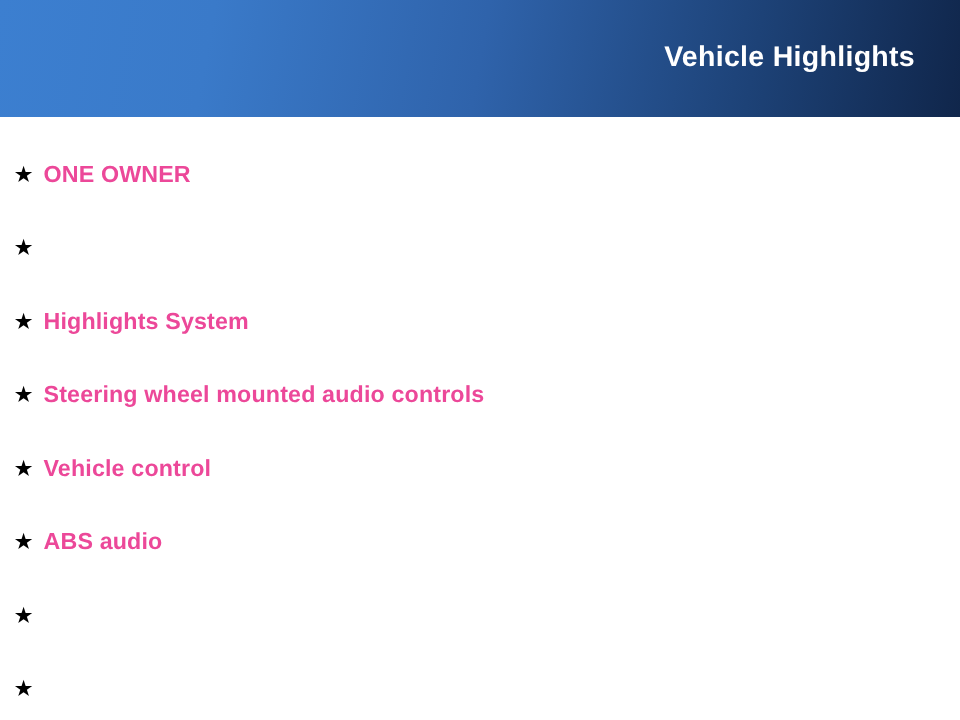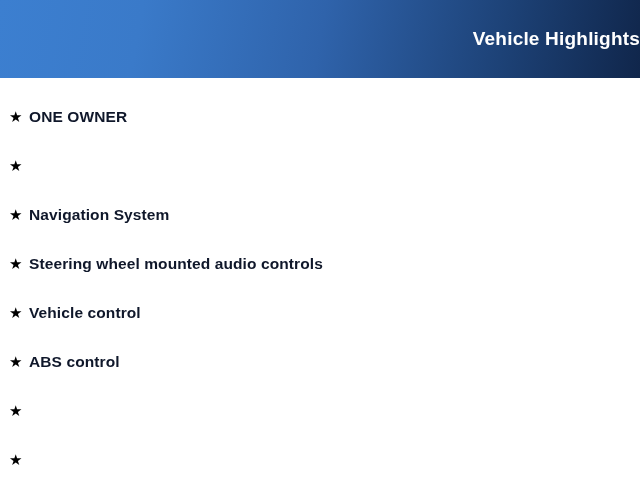--- a/index.html
+++ b/index.html
@@ -22,20 +22,21 @@
   }
   .header {
     position: relative;
     width: 640px;
     height: 78px;
     background: linear-gradient(100deg, #3c7fd0 0%, #3a7ac9 22%, #2f63ab 50%, #1d4277 78%, #10264b 100%);
     display: flex;
     align-items: center;
     justify-content: flex-end;
     box-sizing: border-box;
+    padding-right: 30px;
   }
   .header-title {
     color: #ffffff;
     font-size: 19px;
     font-weight: bold;
     letter-spacing: 0.2px;
     white-space: nowrap;
   }
   .highlights {
     padding: 14px 0 0 0;
@@ -51,21 +52,21 @@
   }
   .bullet-icon {
     flex: 0 0 auto;
     width: 20px;
     color: #000000;
     font-size: 15px;
     line-height: 1;
     text-align: left;
   }
   .highlight-label {
-    color: #0f172a;
+    color: #ec4899;
     font-size: 15.5px;
     font-weight: bold;
     letter-spacing: 0.1px;
     white-space: nowrap;
   }
 </style>
 </head>
 <body>
 
 <div class="page">
@@ -77,33 +78,33 @@
   <ul class="highlights">
     <li class="highlight-item">
       <span class="bullet-icon">★</span>
       <span class="highlight-label">ONE OWNER</span>
     </li>
     <li class="highlight-item">
       <span class="bullet-icon">★</span>
     </li>
     <li class="highlight-item">
       <span class="bullet-icon">★</span>
-      <span class="highlight-label">Navigation System</span>
+      <span class="highlight-label">Highlights System</span>
     </li>
     <li class="highlight-item">
       <span class="bullet-icon">★</span>
       <span class="highlight-label">Steering wheel mounted audio controls</span>
     </li>
     <li class="highlight-item">
       <span class="bullet-icon">★</span>
       <span class="highlight-label">Vehicle control</span>
     </li>
     <li class="highlight-item">
       <span class="bullet-icon">★</span>
-      <span class="highlight-label">ABS control</span>
+      <span class="highlight-label">ABS audio</span>
     </li>
     <li class="highlight-item">
       <span class="bullet-icon">★</span>
     </li>
     <li class="highlight-item">
       <span class="bullet-icon">★</span>
     </li>
   </ul>
 
 </div>

